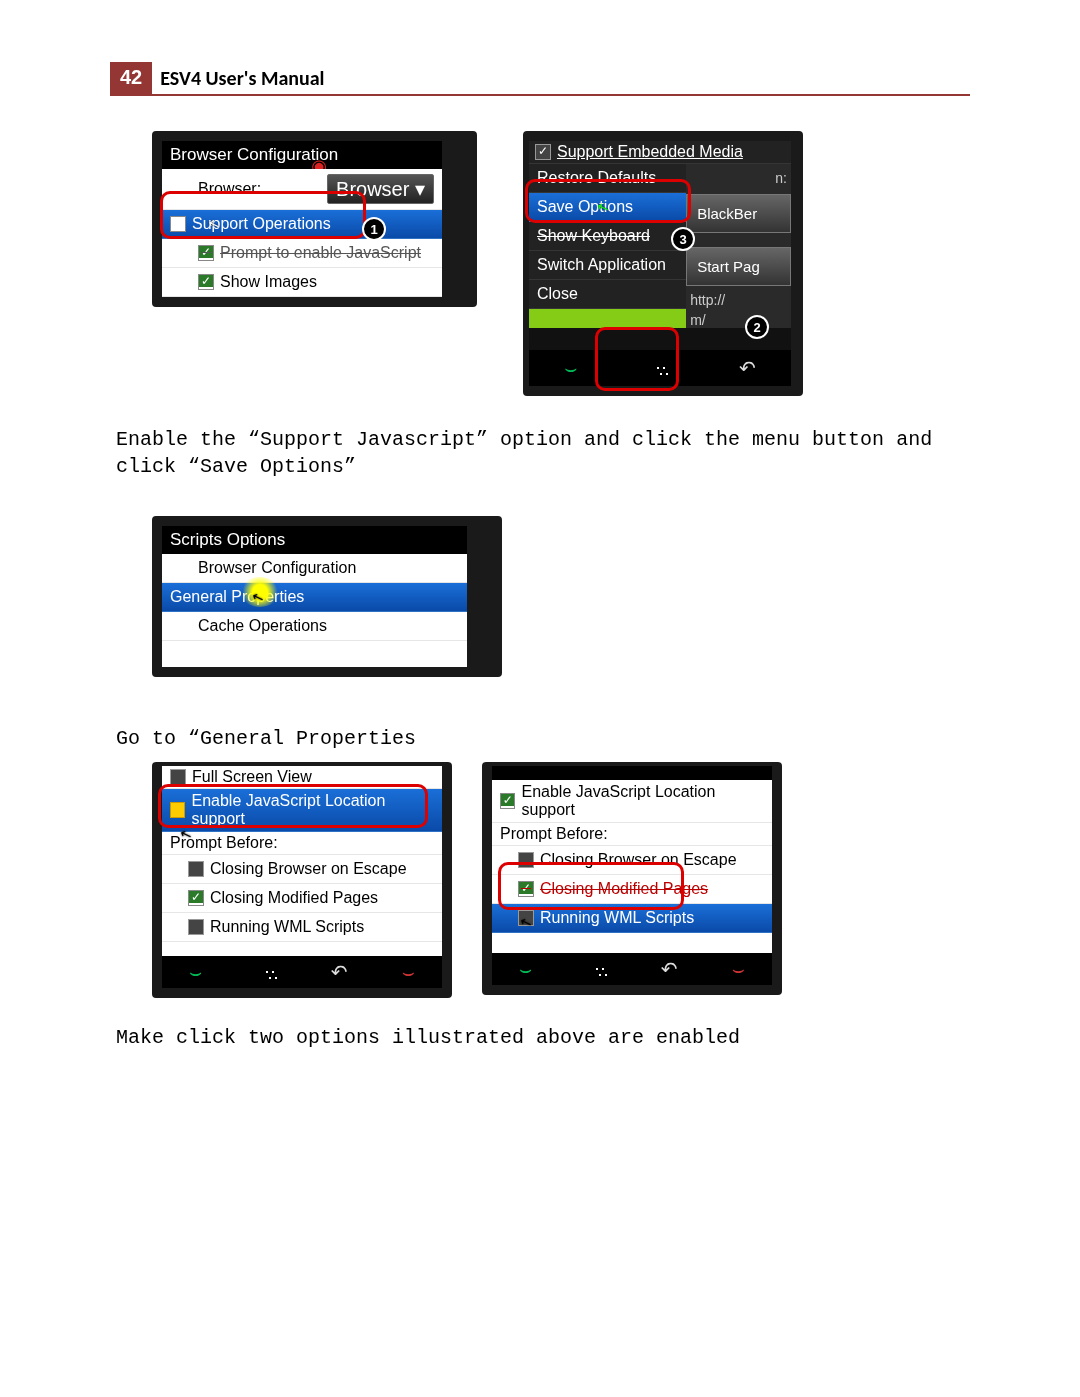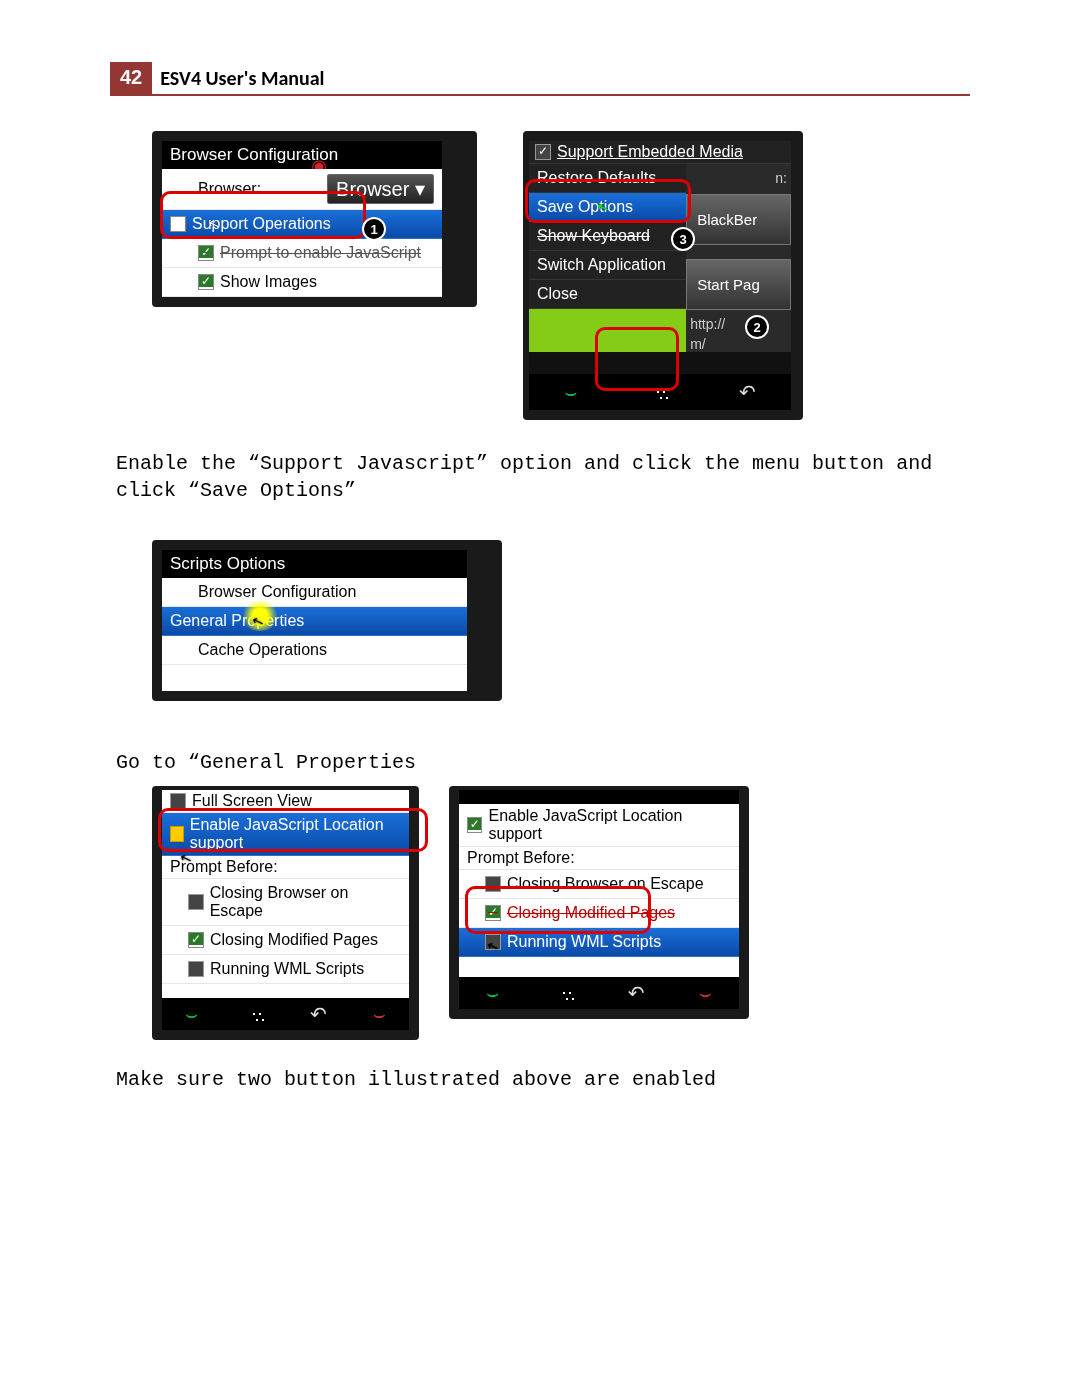--- a/index.html
+++ b/index.html
@@ -85,21 +85,21 @@
     border:1px solid #666;
     border-radius:2px;
     padding:2px 8px;
     font-size:20px;
     margin-left:auto;
   }
   .grey-button {
     background: linear-gradient(#666,#333);
     color:#fff;
     border:1px solid #777;
-    padding:16px 10px;
+    padding:10px 10px;
     font-size:15px;
     margin-left:auto;
   }
   .chk {
     width:14px;height:14px;
     border:1px solid #888;
     background:#fff;
     display:inline-block;
   }
   .chk.dark { background:#444; border-color:#999; }
@@ -297,21 +297,21 @@
     </div>
   </div>
 
   
   <div class="body-text" style="margin-bottom:10px;">Go to “General Properties</div>
 
   
   <div class="figure-row" style="gap:30px;margin-left:42px;margin-bottom:26px;">
 
     <div class="fig-wrap">
-      <div class="phone-frame narrow" style="width:267px;border-top-width:4px;">
+      <div class="phone-frame narrow" style="width:300px;border-top-width:4px;">
         <div class="phone-screen">
           <div class="row-item bg-white" style="padding:2px 8px;">
             <span class="chk dark"></span>
             <span>Full Screen View</span>
           </div>
           <div class="row-item sel-blue" style="position:relative;padding:3px 8px;">
             <span class="chk yellow"></span>
             <span>Enable JavaScript Location support</span>
           </div>
           <div class="row-item bg-white" style="font-weight:normal;padding:2px 8px;position:relative;">
@@ -373,15 +373,15 @@
           <span class="bb-dots"></span>
           <span>↶</span>
           <span style="color:#c33;">⌣</span>
         </div>
       </div>
       <div class="red-box" style="left:16px;top:100px;width:180px;height:42px;"></div>
     </div>
   </div>
 
   
-  <div class="body-text">Make sure two button illustrated above are enabled</div>
+  <div class="body-text">Make click two options illustrated above are enabled</div>
 
 </div>
 
 </body></html>

